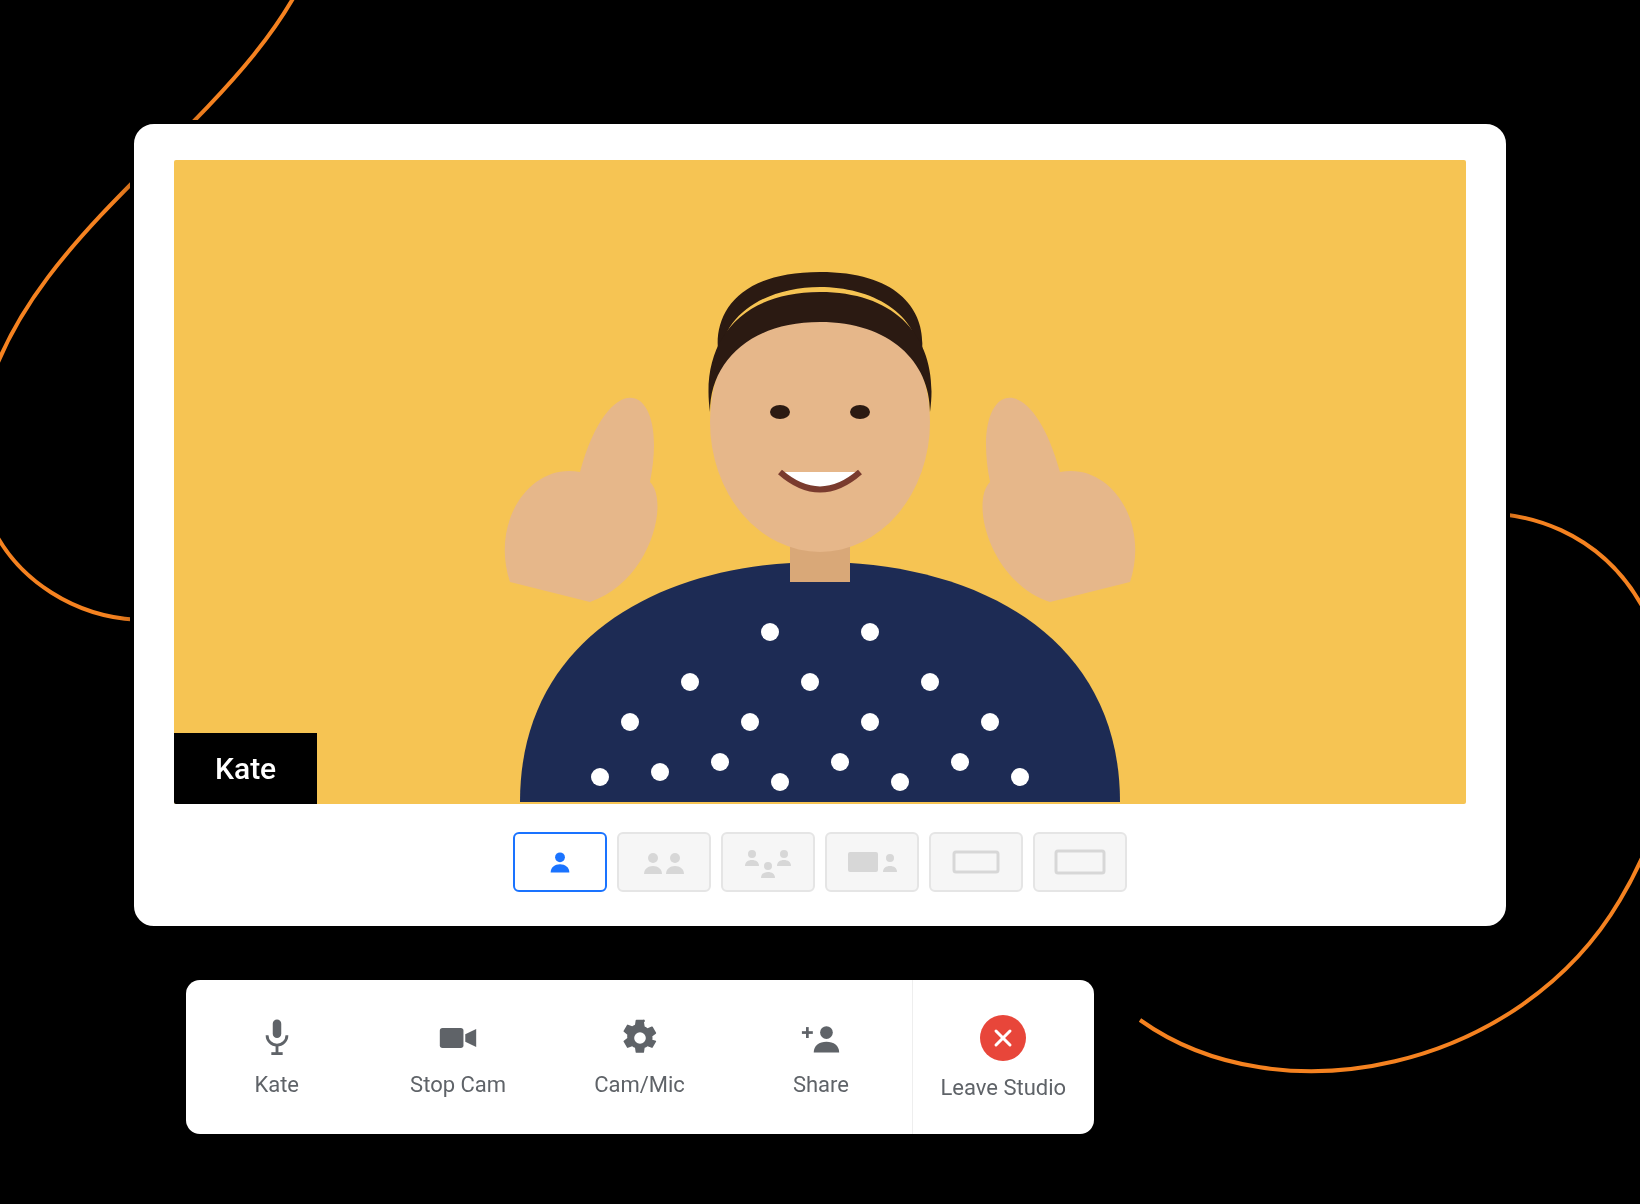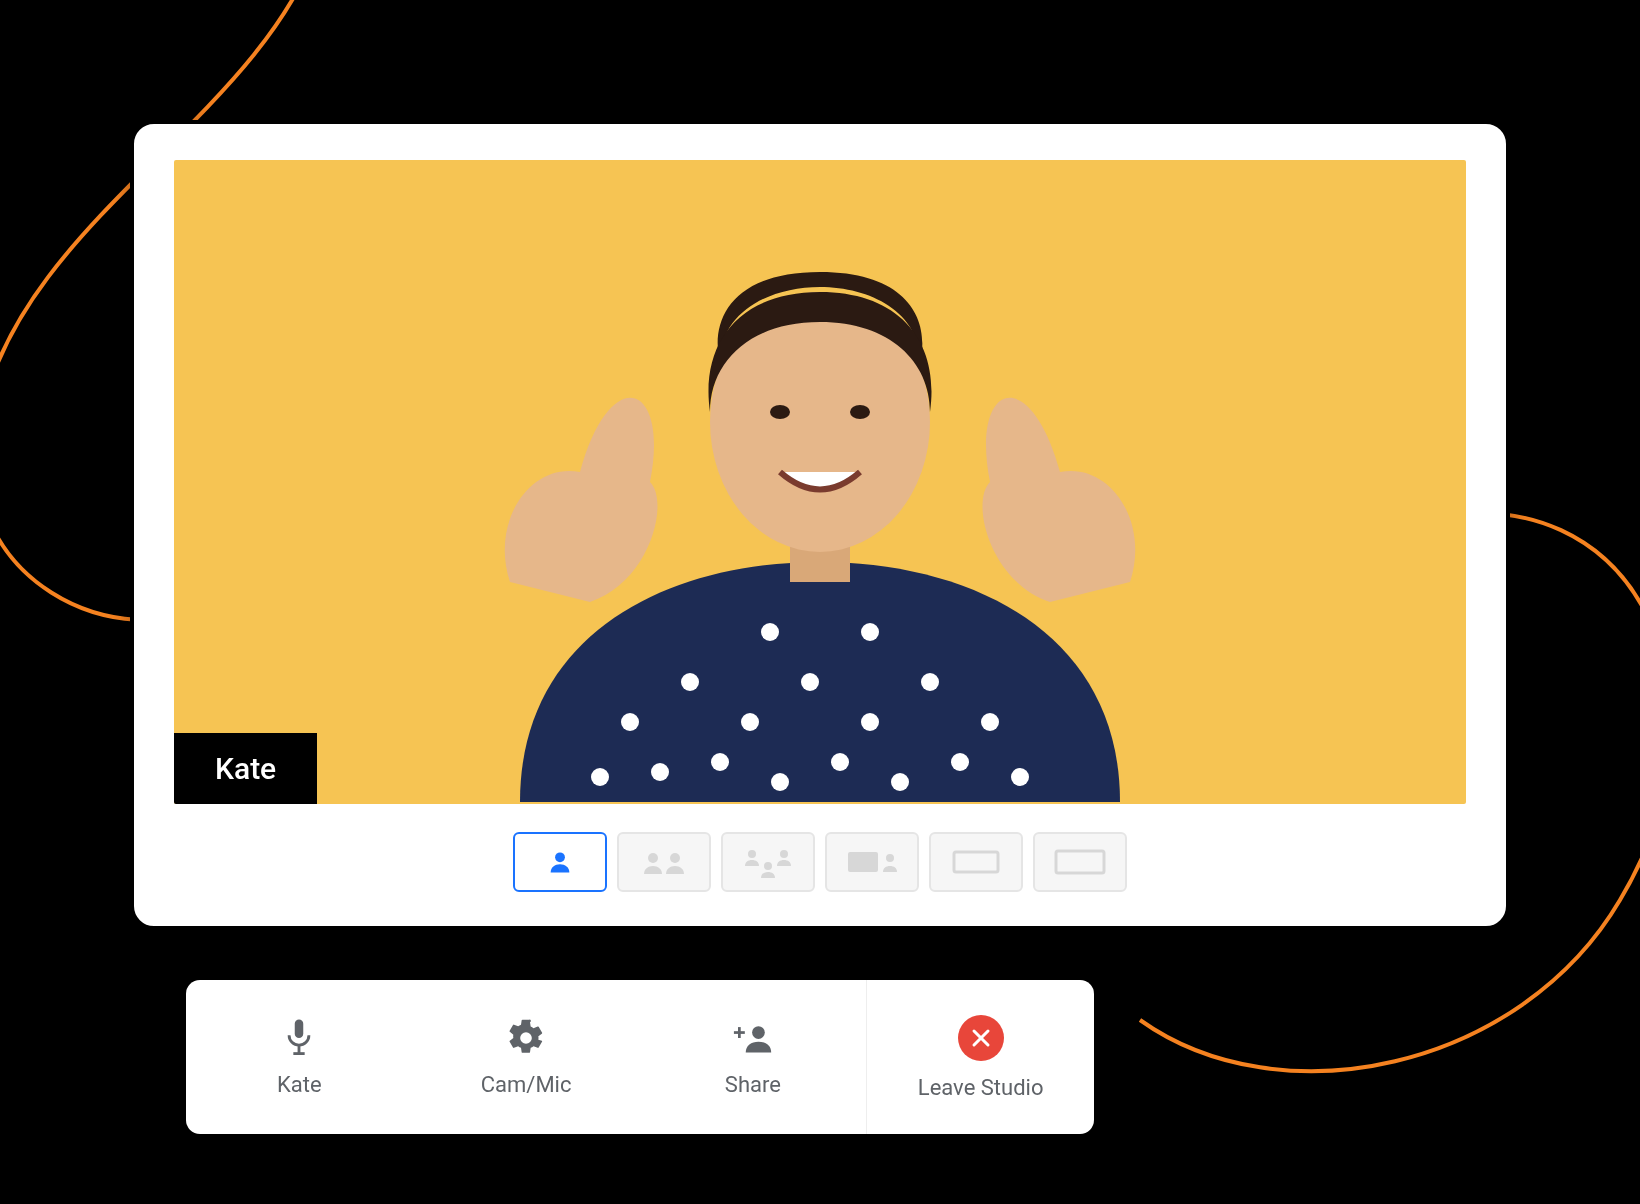--- a/index.html
+++ b/index.html
@@ -248,20 +248,29 @@
       <svg width="34" height="40" viewBox="0 0 24 28" fill="#5f6368">
           <rect x="9" y="1" width="6" height="13" rx="3"></rect>
           <path d="M5 12a7 7 0 0 0 14 0" fill="none" stroke="#5f6368" stroke-width="2"></path>
           <line x1="12" y1="19" x2="12" y2="25" stroke="#5f6368" stroke-width="2"></line>
           <line x1="8" y1="25" x2="16" y2="25" stroke="#5f6368" stroke-width="2"></line>
         </svg>
     </span>
     <span class="label">Kate</span>
   </div>
 
+  <div class="tool">
+    <span class="ico">
+      <svg width="44" height="30" viewBox="0 0 44 30" fill="#5f6368">
+          <rect x="2" y="4" width="26" height="22" rx="3"></rect>
+          <path d="M30 11 L42 5 V25 L30 19 Z"></path>
+        </svg>
+    </span>
+    <span class="label">Stop Cam</span>
+  </div>
 
   <div class="tool">
     <span class="ico">
       <svg width="40" height="40" viewBox="0 0 24 24" fill="#5f6368">
           <path d="M19.4 13a7.5 7.5 0 0 0 .1-1 7.5 7.5 0 0 0-.1-1l2.1-1.6a.5.5 0 0 0 .1-.7l-2-3.4a.5.5 0 0 0-.6-.2l-2.5 1a7.6 7.6 0 0 0-1.7-1l-.4-2.6A.5.5 0 0 0 13.9 1h-4a.5.5 0 0 0-.5.4L9 4a7.6 7.6 0 0 0-1.7 1l-2.5-1a.5.5 0 0 0-.6.2l-2 3.4a.5.5 0 0 0 .1.7L4.4 10a7.5 7.5 0 0 0-.1 1 7.5 7.5 0 0 0 .1 1l-2.1 1.6a.5.5 0 0 0-.1.7l2 3.4a.5.5 0 0 0 .6.2l2.5-1a7.6 7.6 0 0 0 1.7 1l.4 2.6a.5.5 0 0 0 .5.4h4a.5.5 0 0 0 .5-.4l.4-2.6a7.6 7.6 0 0 0 1.7-1l2.5 1a.5.5 0 0 0 .6-.2l2-3.4a.5.5 0 0 0-.1-.7zM12 15.5A3.5 3.5 0 1 1 15.5 12 3.5 3.5 0 0 1 12 15.5z"></path>
         </svg>
     </span>
     <span class="label">Cam/Mic</span>
   </div>
 

